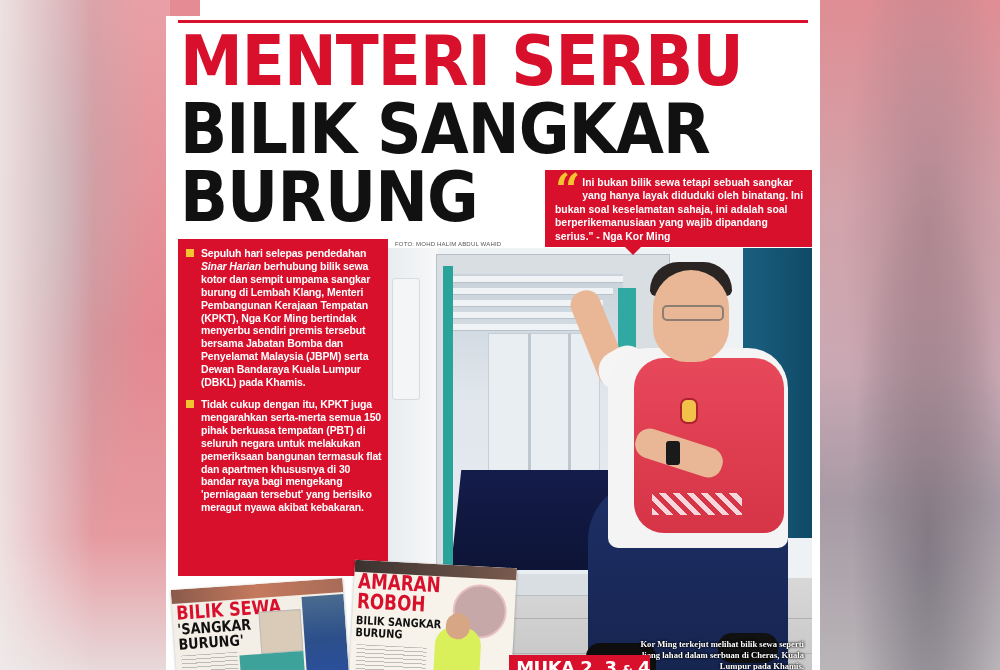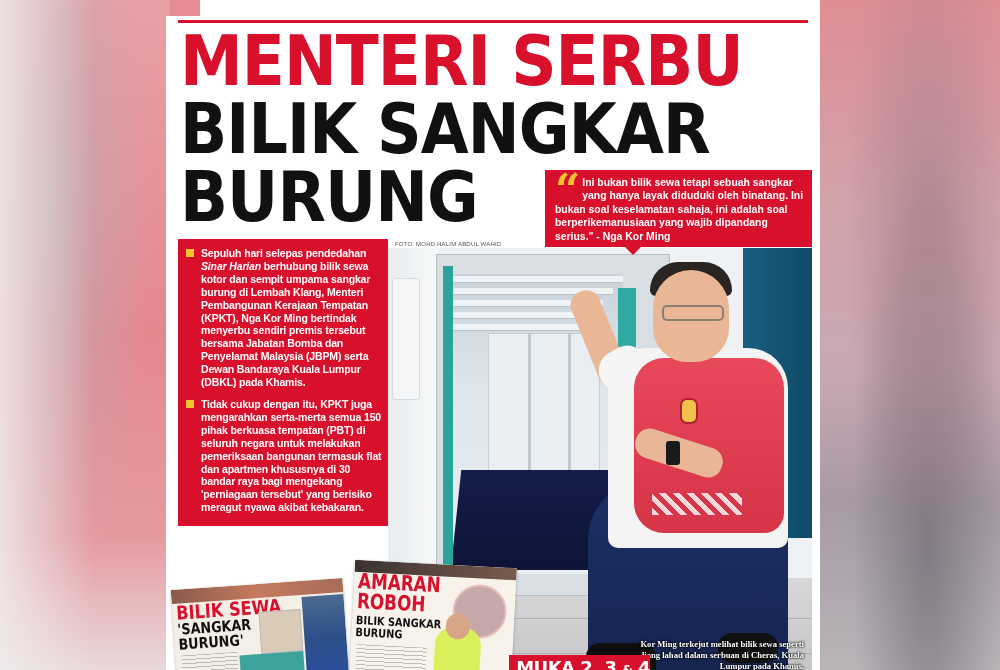--- a/index.html
+++ b/index.html
@@ -80,21 +80,21 @@
   .man-shoe2 { position:absolute; left:330px; top:385px; width:60px; height:30px; background:#111; border-radius:14px; }
   .badge-emblem { position:absolute; left:292px; top:150px; width:14px; height:22px; background:#f2c14a; border-radius:7px; border:2px solid #b02030; }
 
   .photo-caption {
     position:absolute; right:8px; bottom:8px; width:170px; text-align:right;
     color:#fff; font-weight:bold; font-size:8.6px; line-height:11px; text-shadow:0 0 2px #000,0 0 3px #000;
     font-family:"Liberation Serif", serif;
   }
 
   .text-box {
-    position:absolute; left:12px; top:223px; width:210px; height:287px;
+    position:absolute; left:12px; top:223px; width:210px; height:337px;
     background:#d8102c; color:#fff; box-sizing:border-box; padding:8px 6px 6px 8px;
     font-weight:bold; font-size:10.5px; line-height:12.9px;
   }
   .para { position:relative; padding-left:15px; margin-bottom:9px; letter-spacing:-0.15px; }
   .bullet { position:absolute; left:0; top:2px; width:8px; height:8px; background:#f4c430; }
   .para i { font-style:italic; }
 
   .clip1 {
     position:absolute; left:8px; top:568px; width:172px; height:100px; background:#f4efe6;
     transform:rotate(-4deg); box-shadow:0 1px 3px rgba(0,0,0,0.3); overflow:hidden;

